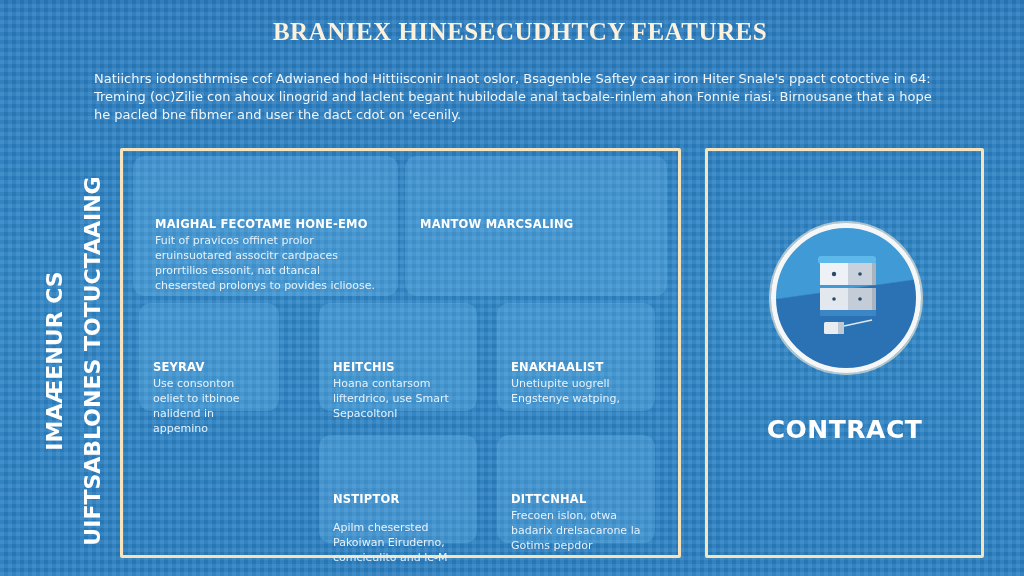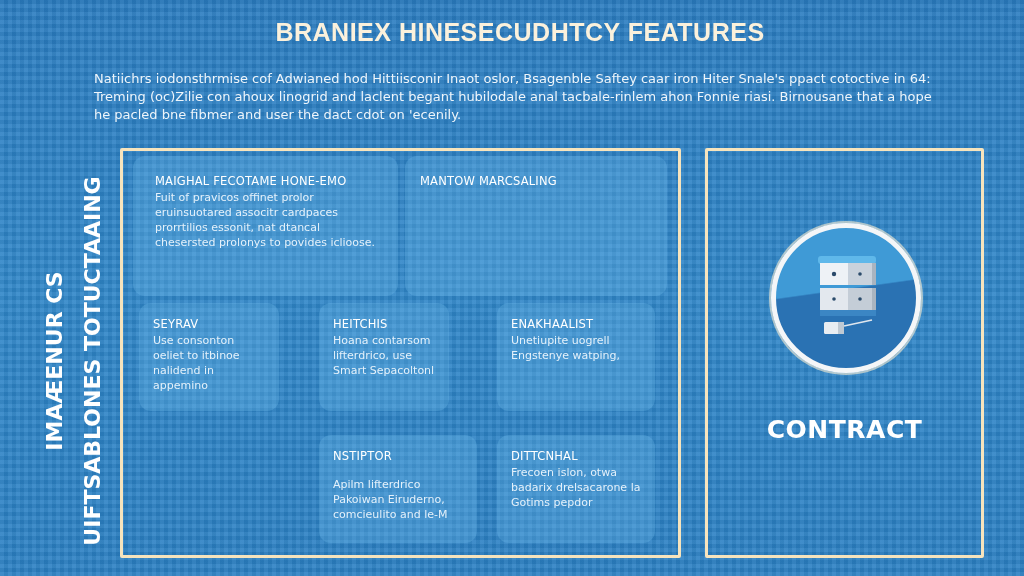--- a/index.html
+++ b/index.html
@@ -10,21 +10,21 @@
     color: #ffffff;
     background-color: #2a7fc2;
     background-image:
       repeating-linear-gradient(0deg, rgba(255,255,255,0.05) 0 4px, rgba(0,0,0,0.04) 4px 8px),
       repeating-linear-gradient(90deg, rgba(255,255,255,0.05) 0 4px, rgba(0,0,0,0.04) 4px 8px),
       linear-gradient(180deg, #2a7cc0 0%, #2f86c8 50%, #2b80c3 100%);
   }
   .title {
     position: absolute; left: 0; top: 18px; width: 1024px;
     text-align: center;
-    font-family: Liberation Sans, sans-serif;
+    font-family: Liberation Serif, serif;
     font-weight: bold; font-size: 25px; letter-spacing: 0.5px;
     color: #fbf1dc;
     padding-left: 16px;
   }
   .intro {
     position: absolute; left: 94px; top: 70px; width: 850px;
     font-size: 13px; line-height: 18px; color: #eef5fb;
   }
   .side-label {
     position: absolute; left: 30px; top: 172px; width: 88px; height: 378px;
@@ -43,31 +43,31 @@
   .left-panel { left: 120px; top: 148px; width: 561px; height: 410px; }
   .right-panel { left: 705px; top: 148px; width: 279px; height: 410px; }
 
   .card {
     position: absolute;
     background: rgba(120, 195, 240, 0.28);
     border-radius: 12px;
     padding: 14px 14px;
   }
   .card h3 {
-    font-size: 11.5px; font-weight: normal; text-transform: uppercase;
-    letter-spacing: 0.2px; line-height: 15px; color: #ffffff; margin-bottom: 1px;
+    font-size: 11.5px; font-weight: bold; text-transform: uppercase;
+    letter-spacing: 0.2px; line-height: 15px; color: #ffffff; margin-bottom: 1px; margin-top: 43px;
   }
   .card p {
     font-size: 11px; line-height: 15px; color: #e4f1fb;
   }
   .card.big { padding-top: 18px; }
   .c1 { left: 10px; top: 5px;  width: 265px; height: 140px; padding-left: 22px; }
   .c2 { left: 282px; top: 5px; width: 262px; height: 140px; padding-left: 15px; }
   .c3 { left: 16px;  top: 152px; width: 140px; height: 108px; }
-  .c4 { left: 196px; top: 152px; width: 130px; height: 108px; }
+  .c4 { left: 196px; top: 152px; width: 158px; height: 108px; }
   .c5 { left: 374px; top: 152px; width: 158px; height: 108px; }
   .c6 { left: 16px;  top: 284px; width: 158px; height: 108px; }
   .c7 { left: 196px; top: 284px; width: 158px; height: 108px; }
   .c8 { left: 374px; top: 284px; width: 158px; height: 108px; }
   .c7 p { margin-top: 13px; }
 
   .emblem {
     position: absolute; left: 63px; top: 72px; width: 150px; height: 150px;
     border-radius: 50%;
     border: 5px solid #f4f6f8;
@@ -111,21 +111,21 @@
   <div class="card c4">
     <h3>Heitchis</h3>
     <p>Hoana contarsom lifterdrico, use Smart Sepacoltonl</p>
   </div>
   <div class="card c5">
     <h3>Enakhaalist</h3>
     <p>Unetiupite uogrell Engstenye watping,</p>
   </div>
   <div class="card c7">
     <h3>Nstiptor</h3>
-    <p>Apilm lifterdrico Pakoiwan Eiruderno, comcieulito and le-M</p>
+    <p>Apilm chesersted Pakoiwan Eiruderno, comcieulito and le-M</p>
   </div>
   <div class="card c8">
     <h3>Dittcnhal</h3>
     <p>Frecoen islon, otwa badarix drelsacarone la Gotims pepdor</p>
   </div>
 </div>
 
 <div class="panel right-panel">
   <div class="emblem">
     <svg width="140" height="140" viewBox="0 0 140 140">

